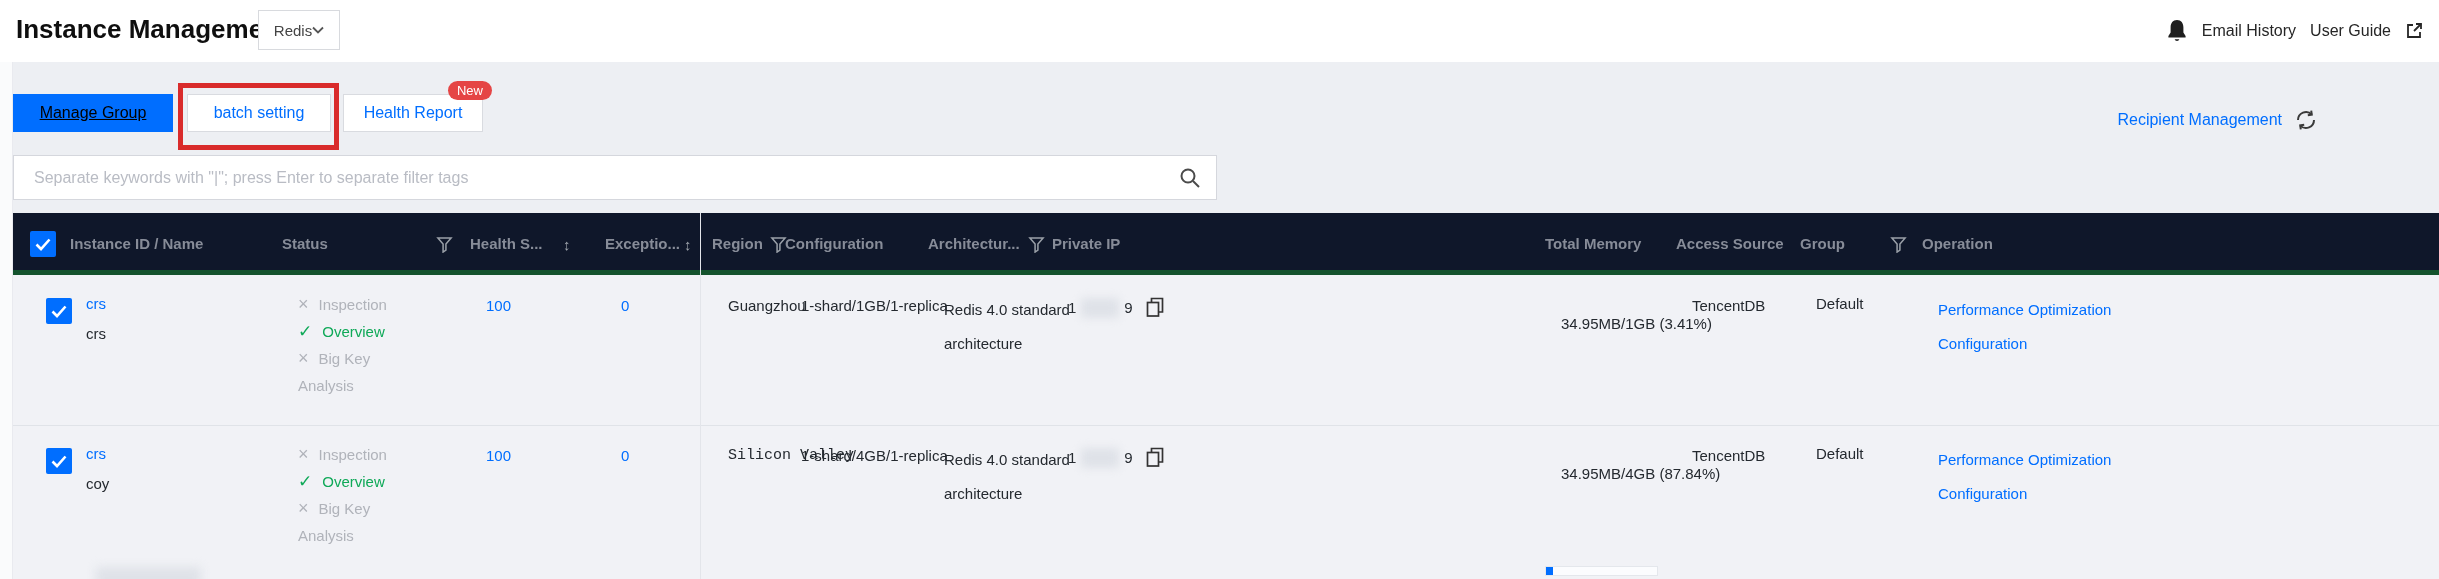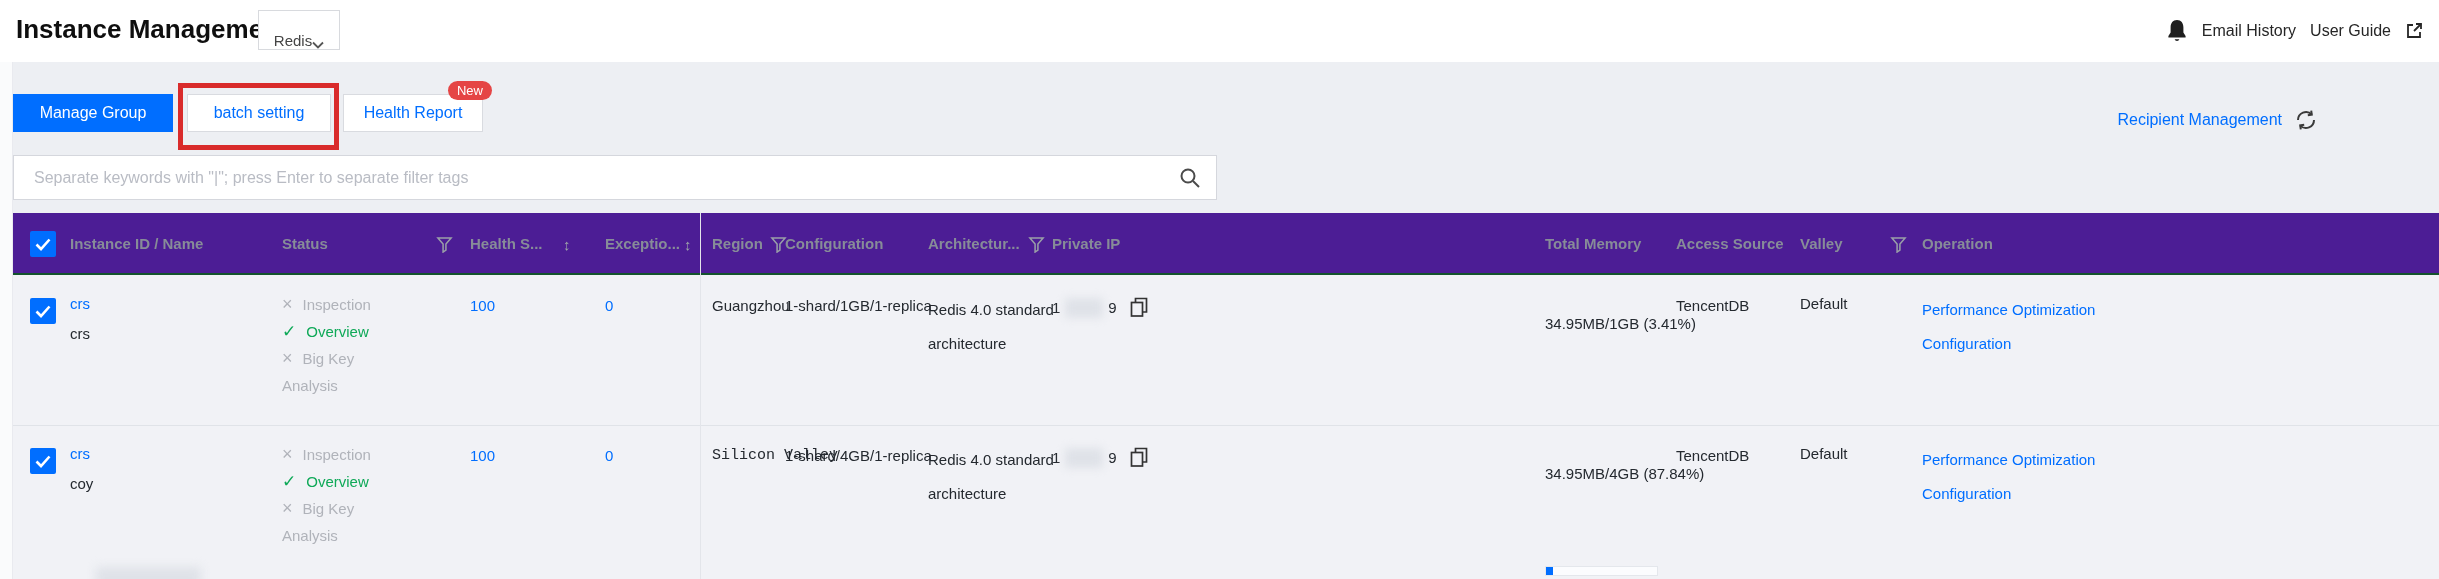--- a/index.html
+++ b/index.html
@@ -6,59 +6,59 @@
   html,body { background:#fff; }
   .page {
     position:relative; width:2439px; height:579px; overflow:hidden;
     font-family:"Liberation Sans", sans-serif; color:#1a1a1a; background:#fff;
   }
   
   .topbar { position:absolute; left:0; top:0; width:2439px; height:62px; background:#fff; }
   .page-title { position:absolute; left:16px; top:14px; font-size:26px; font-weight:700; color:#0f0f0f; }
   .product-select {
     position:absolute; left:258px; top:10px; width:82px; height:40px;
-    border:1px solid #d8dade; background:#fff; display:flex; align-items:flex-end;
+    border:1px solid #d8dade; background:#fff; display:flex; align-items:center;
     justify-content:center; gap:0; font-size:15px; color:#444; cursor:pointer;
   }
   .top-right { position:absolute; right:16px; top:0; height:62px; display:flex; align-items:center; gap:14px; font-size:16px; color:#262626; }
   .top-right .navlink { cursor:pointer; }
   
   .toolband { position:absolute; left:0; top:62px; width:2439px; height:151px; background:#edeff3; }
   .btn { position:absolute; top:94px; height:38px; display:flex; align-items:center; justify-content:center; font-size:16px; cursor:pointer; }
-  .btn-primary { left:13px; width:160px; background:#006eff; color:#ffffff; }
+  .btn-primary { left:13px; width:160px; background:#006eff; color:#000000;text-decoration:underline; }
   .btn-plain { background:#fff; border:1px solid #d9dbe0; color:#006eff; }
   .btn-batch { left:187px; width:144px; }
   .btn-health { left:343px; width:140px; }
   .badge-new {
     position:absolute; right:-10px; top:-14px; background:#e54545; color:#fff;
     font-size:13px; padding:3px 9px; border-radius:11px; line-height:1;
   }
   .annotation-red { position:absolute; left:178px; top:83px; width:161px; height:67px; border:5px solid #d92b2b; pointer-events:none; }
   .recipient { position:absolute; right:121px; top:108px; display:flex; align-items:center; gap:12px; }
   .recipient a { color:#006eff; font-size:16px; text-decoration:none; cursor:pointer; }
   .searchbox {
     position:absolute; left:13px; top:155px; width:1204px; height:45px; background:#fff;
     border:1px solid #d5d7dd; display:flex; align-items:center;
   }
   .searchbox input { flex:1; border:none; outline:none; font-size:16px; color:#333; padding:0 20px; font-family:inherit; background:transparent; }
   .searchbox input::placeholder { color:#b9bcc4; }
   .search-icon-btn { width:52px; height:100%; display:flex; align-items:center; justify-content:center; cursor:pointer; }
   .show-unsupported { position:absolute; left:1233px; top:164px; display:flex; align-items:center; gap:12px; font-size:16px; color:#262626; }
   .cb-empty { width:26px; height:26px; background:#fff; border:1px solid #c8cacf; cursor:pointer; }
   
-  .thead { position:absolute; left:0; top:213px; width:2439px; height:62px; background:#4c1d95; border-bottom:2px solid #14532d; }
+  .thead { position:absolute; left:0; top:213px; width:2439px; height:62px; background:#0f172a; border-bottom:5px solid #14532d; }
   .th { position:absolute; top:0; height:62px; line-height:62px; font-size:15px; font-weight:700; color:#878c98; white-space:nowrap; }
   .hicon { position:absolute; top:0; height:62px; display:flex; align-items:center; cursor:pointer; }
   .sort-glyph { font-size:15px; color:#9aa0a8; }
   .tbody { position:absolute; left:0; top:275px; width:2439px; height:304px; background:#f1f2f6; }
   .row { position:absolute; left:0; width:2439px; }
   .row-sep { position:absolute; left:13px; top:425px; width:2426px; height:1px; background:#e0e3e8; }
   .col-divider { position:absolute; left:700px; top:213px; width:1px; height:366px; background:#e3e5ea; }
   .left-strip { position:absolute; left:0; top:62px; width:13px; height:517px; background:#fafbfc; border-right:1px solid #e9eaef; }
-  .cell { position:absolute; font-size:15px; color:#24292f; white-space:nowrap; }
+  .cell { position:absolute; font-size:15px; color:#24292f; white-space:nowrap;margin-left:16px; }
   .cb-checked {
     width:26px; height:26px; background:#006eff; border-radius:2px; cursor:pointer;
     display:flex; align-items:center; justify-content:center;
   }
   .link { color:#006eff; cursor:pointer; text-decoration:none; }
   .status-lines { line-height:27px; color:#b0b3ba; }
   .status-lines .st-line { display:flex; align-items:center; gap:10px; }
   .x-mark { color:#b0b3ba; font-size:18px; }
   .ok-mark { color:#0fa958; font-size:17px; }
   .st-green { color:#0fa958; }
@@ -171,21 +171,21 @@
     <div class="th" style="left:785px">Configuration</div>
     <div class="th" style="left:928px">Architectur...</div>
     <div class="hicon" style="left:1028px">
       <svg width="17" height="17" viewBox="0 0 18 18" fill="none" stroke="#9aa0a8" stroke-width="1.6">
           <path d="M2 2h14l-5.5 6.5V15l-3 2V8.5z"></path>
         </svg>
     </div>
     <div class="th" style="left:1052px">Private IP</div>
     <div class="th" style="left:1676px">Access Source</div>
     <div class="th" style="left:1545px">Total Memory</div>
-    <div class="th" style="left:1800px">Valley</div>
+    <div class="th" style="left:1800px">Group</div>
     <div class="hicon" style="left:1890px">
       <svg width="17" height="17" viewBox="0 0 18 18" fill="none" stroke="#9aa0a8" stroke-width="1.6">
           <path d="M2 2h14l-5.5 6.5V15l-3 2V8.5z"></path>
         </svg>
     </div>
     <div class="th" style="left:1922px">Operation</div>
   </div>
 
   <div class="tbody"></div>
 

